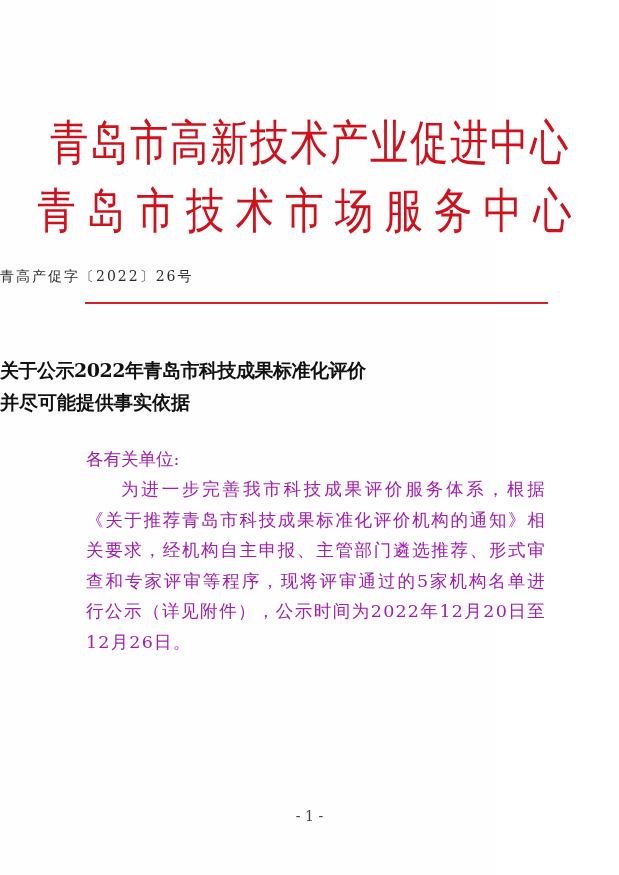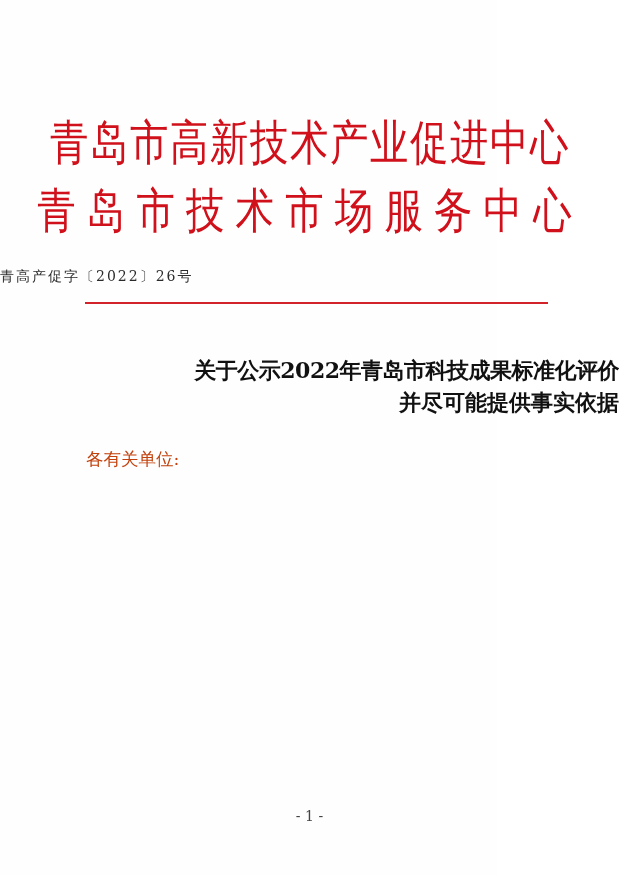--- a/index.html
+++ b/index.html
@@ -18,29 +18,29 @@
     transform: scaleX(0.8); transform-origin: center top;
   }
   .hl1 { top: 112px; letter-spacing: 2px; left: -40px; width: 700px; }
   .hl2 { top: 180px; letter-spacing: 14px; left: -40px; width: 700px; }
   .doc-number {
     position: absolute; top: 268px; left: 0; width: 619px; 
     font-size: 14px; color: #2a2a2a; letter-spacing: 2px;
   }
   .red-rule { position: absolute; top: 302px; left: 85px; width: 463px; height: 2px; background: #d2232a; }
   .notice-title {
-    position: absolute; left: 0; width: 619px; text-align: right;
+    position: absolute; left: 0; width: 619px; text-align: left;
     font-family: "DejaVu Serif", "Liberation Serif", serif; font-weight: bold;
-    font-size: 22px; line-height: 32px; color: #111;
+    font-size: 19px; line-height: 32px; color: #111;
   }
   .nt1 { top: 354px; letter-spacing: -0.5px; }
   .nt2 { top: 386px; }
   .body-text {
     position: absolute; left: 86px; width: 460px;
-    font-size: 17.5px; line-height: 30.5px; color: #c2410c;
+    font-size: 17.5px; line-height: 30.5px; color: #a21caf;
     text-align: justify;
   }
   .salutation { top: 444px; }
   .para1 { top: 474px; }
   .para2 { top: 596px; }
   .body-text p { margin: 0; text-indent: 2em; letter-spacing: 1.2px; }
   .page-number {
     position: absolute; top: 808px; left: 0; width: 619px; text-align: center;
     font-size: 14px; color: #444;
   }
@@ -55,17 +55,20 @@
 
   <div class="doc-number">青高产促字〔2022〕26号</div>
 
   <div class="red-rule"></div>
 
   <div class="notice-title nt1">关于公示2022年青岛市科技成果标准化评价</div>
   <div class="notice-title nt2">并尽可能提供事实依据</div>
 
   <div class="body-text salutation">各有关单位:</div>
 
+  <div class="body-text para1">
+    <p>为进一步完善我市科技成果评价服务体系，根据《关于推荐青岛市科技成果标准化评价机构的通知》相关要求，经机构自主申报、主管部门遴选推荐、形式审查和专家评审等程序，现将评审通过的5家机构名单进行公示（详见附件），公示时间为2022年12月20日至12月26日。</p>
+  </div>
 
 
   <div class="page-number">- 1 -</div>
 
 </div>
 
 </body></html>

